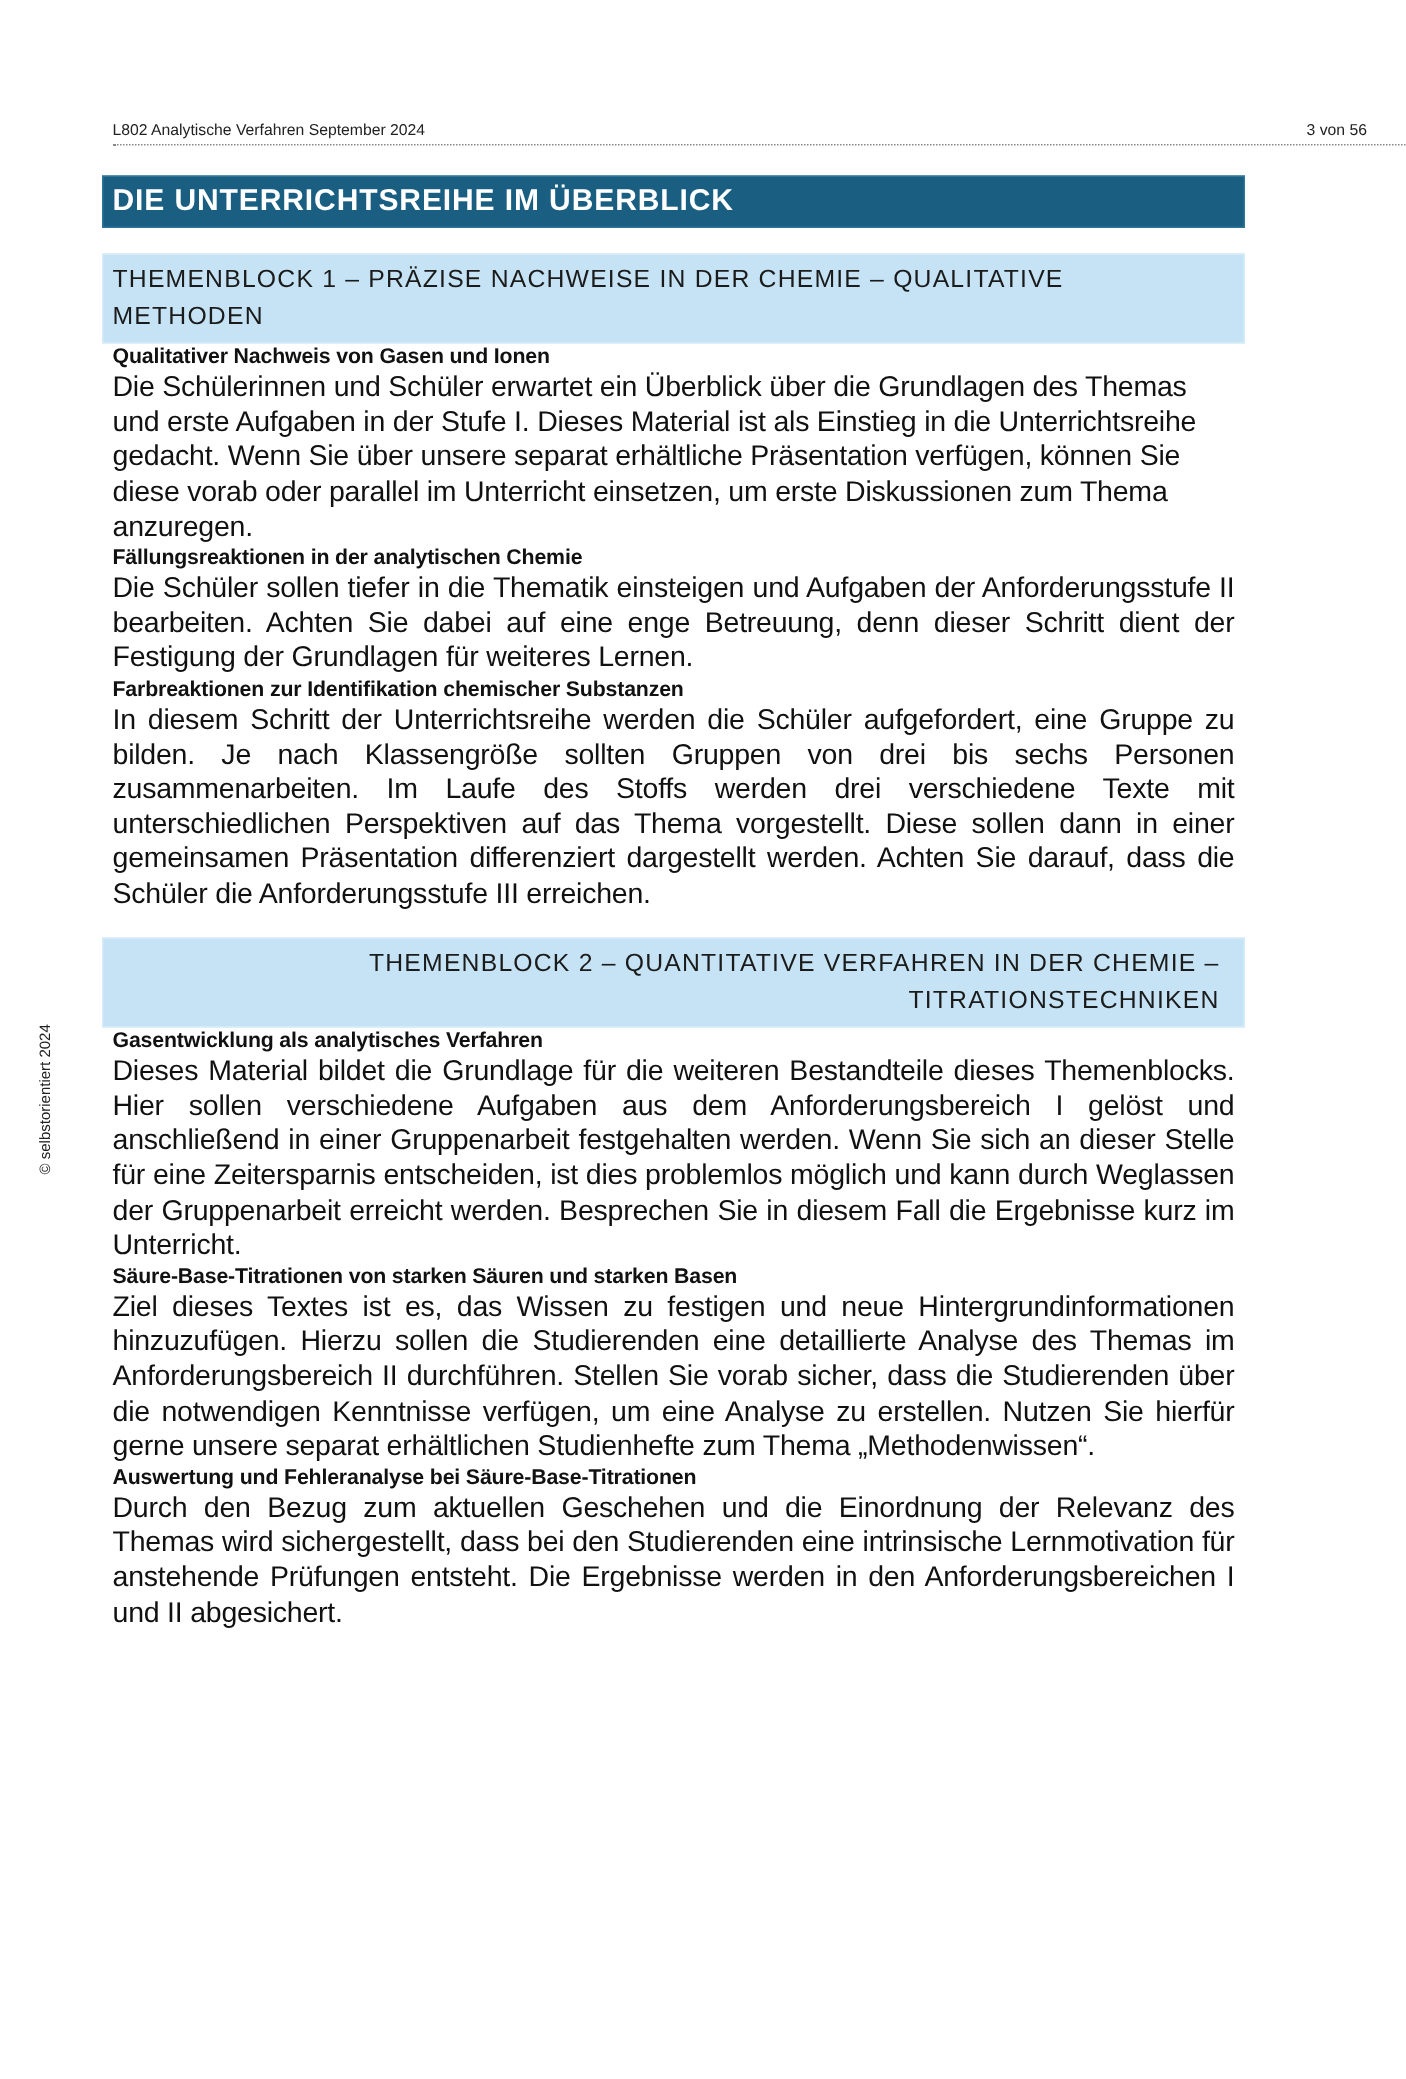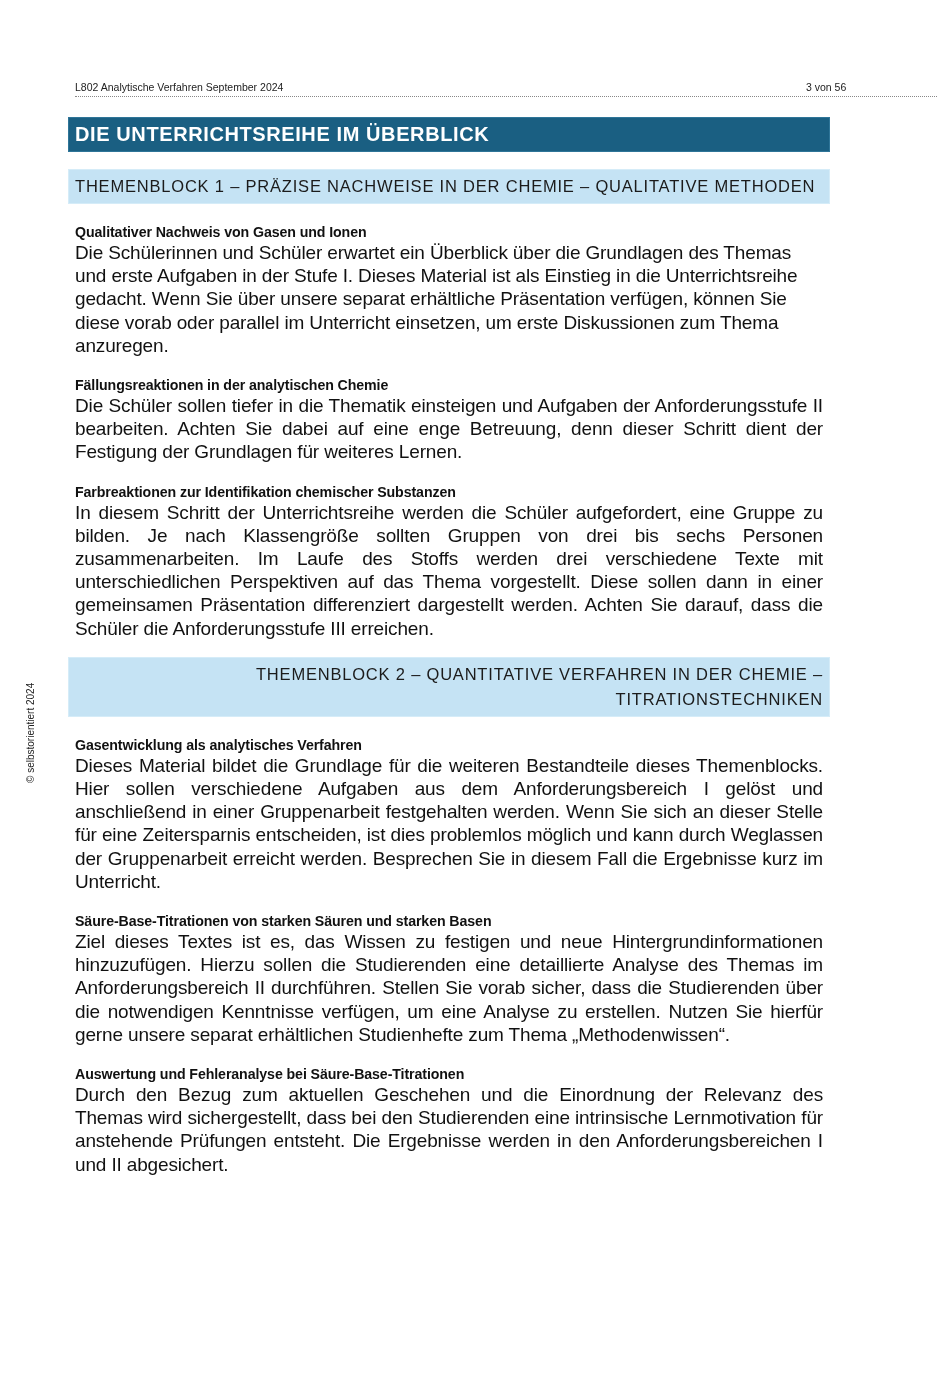--- a/index.html
+++ b/index.html
@@ -7,48 +7,48 @@
     width: 937px; height: 1386px; position: relative; overflow: hidden;
     font-family: "Liberation Sans", sans-serif; color: #111;
   }
   .running-header {
     position: absolute; left: 75px; top: 79px; right: 0;
     height: 17px; border-bottom: 1px dotted #888;
     font-family: "Liberation Sans Narrow", "Liberation Sans", sans-serif;
     font-size: 10.5px; color: #222;
   }
   .running-header .left { position: absolute; left: 0; top: 2px; }
-  .running-header .right { position: absolute; left: 731px; top: 2px; }
+  .running-header .right { position: absolute; left: 796px; top: 2px; }
 
   .side-note {
     position: absolute; left: 25px; top: 783px;
     transform-origin: 0 0; transform: rotate(-90deg);
     font-size: 10px; color: #222; white-space: nowrap;
   }
 
   .content { position: absolute; left: 68px; top: 117px; width: 762px; }
 
   .main-title {
     background: #1a5f82; color: #fff; height: 35px;
     box-sizing: border-box; border: 1px solid #2f7598;
     padding: 0 0 0 6px; font-weight: bold; font-size: 20px; letter-spacing: 0.6px;
     line-height: 33px;
   }
 
   .block-title {
     background: #c5e3f4; color: #1b1b1b;
-    padding: 4px 6px 4px 6px; font-size: 16.5px; letter-spacing: 0.8px;
+    padding: 4px 16px 4px 6px; font-size: 16.5px; letter-spacing: 0.8px;
     line-height: 25px; border: 1px solid #d5ecf8;
   }
   .block-title.first { margin-top: 17px; }
   .block-title.second { margin-top: 17px; text-align: right; }
 
   .sub-heading {
     font-weight: bold; font-size: 14.2px; padding-left: 7px;
-    margin-top: 19px; line-height: 18px; letter-spacing: -0.1px;
+    line-height: 18px; letter-spacing: -0.1px;
   }
   .para {
     font-size: 19px; line-height: 23.2px; padding-left: 7px; width: 748px;
     margin-top: 0; letter-spacing: -0.15px;
   }
   .para.justify { text-align: justify; }
 </style>
 </head>
 <body>
 

